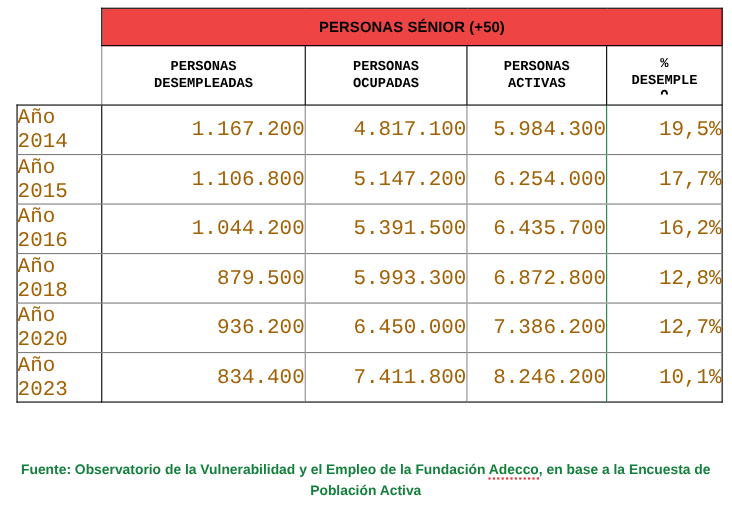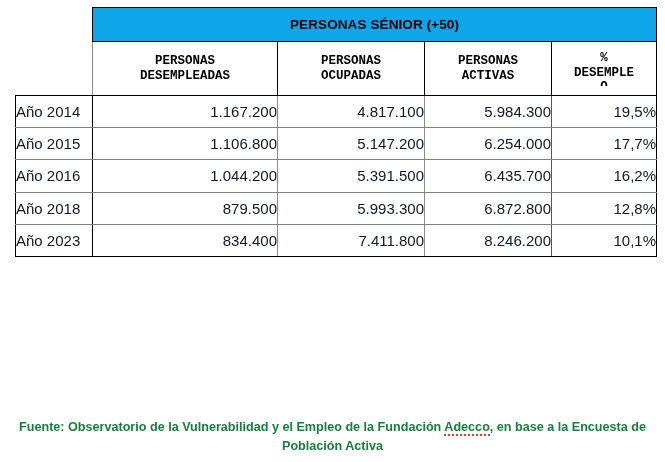--- a/index.html
+++ b/index.html
@@ -50,21 +50,21 @@
     vertical-align: middle;
   }
 
   
   .title-spacer {
     border: none;
     background: transparent;
     height: 33px;
   }
   .title-cell {
-    background: #0ea5e9;
+    background: #ef4444;
     border: 1.6px solid #000000;
     height: 33px;
     text-align: center;
     font-weight: bold;
     font-size: 13.5px;
     letter-spacing: 0.1px;
     color: #000000;
   }
 
   
@@ -99,25 +99,26 @@
     height: 6px;
     overflow: hidden;
     line-height: 1.18;
     font-weight: bold;
     font-size: 12.5px;
   }
 
   
   tr.data-row td {
     height: 31.2px;
-    font-size: 15px;
+    font-size: 19px;
     border-left: 1.6px solid #000000;
     border-right: 1.6px solid #000000;
     border-bottom: 1px solid #7f7f7f;
-    color: #0f172a;
+    color: #a16207;
+    font-family: Liberation Mono, monospace;
   }
   tr.data-row td.inner {
     border-left: 1px solid #8c8c8c;
     border-right: none;
   }
   tr.data-row td.last-col {
     border-right: 1.6px solid #000000;
     border-left: 1px solid #15803d;
   }
   tr.data-row:first-of-type td {
@@ -228,20 +229,27 @@
             <td class="pct-cell last-col">16,2%</td>
           </tr>
           <tr class="data-row">
             <td class="year-cell">Año 2018</td>
             <td class="num-cell inner">879.500</td>
             <td class="num-cell inner">5.993.300</td>
             <td class="num-cell inner">6.872.800</td>
             <td class="pct-cell last-col">12,8%</td>
           </tr>
           <tr class="data-row">
+            <td class="year-cell">Año 2020</td>
+            <td class="num-cell inner">936.200</td>
+            <td class="num-cell inner">6.450.000</td>
+            <td class="num-cell inner">7.386.200</td>
+            <td class="pct-cell last-col">12,7%</td>
+          </tr>
+          <tr class="data-row">
             <td class="year-cell">Año 2023</td>
             <td class="num-cell inner">834.400</td>
             <td class="num-cell inner">7.411.800</td>
             <td class="num-cell inner">8.246.200</td>
             <td class="pct-cell last-col">10,1%</td>
           </tr>
         </tbody>
     </table>
   </div>
 

